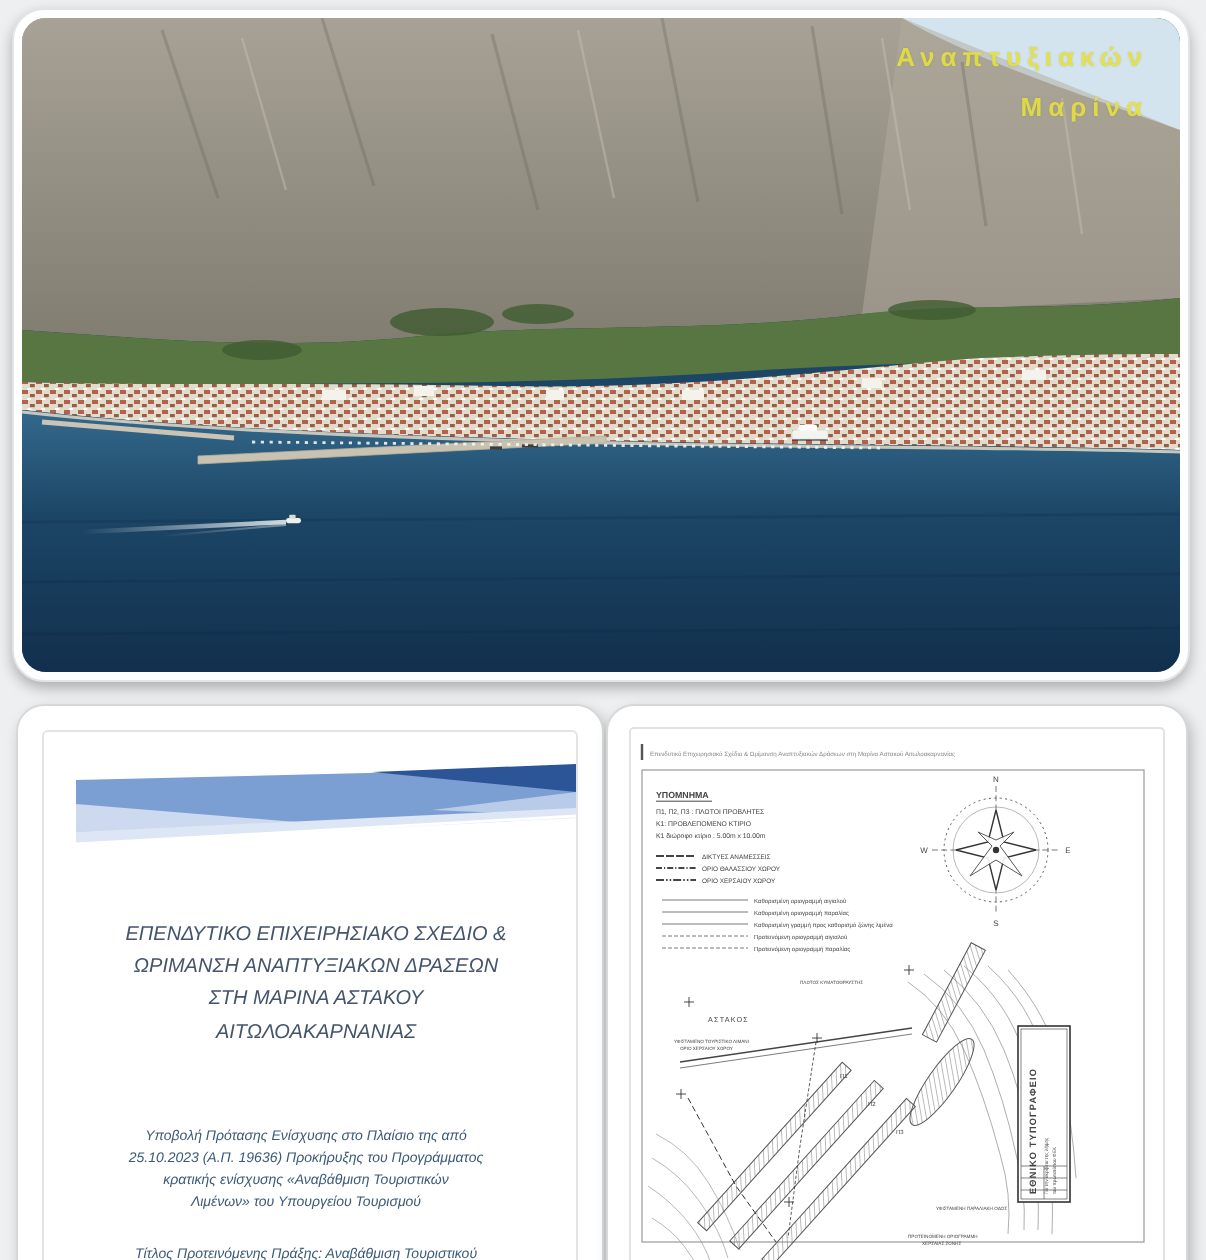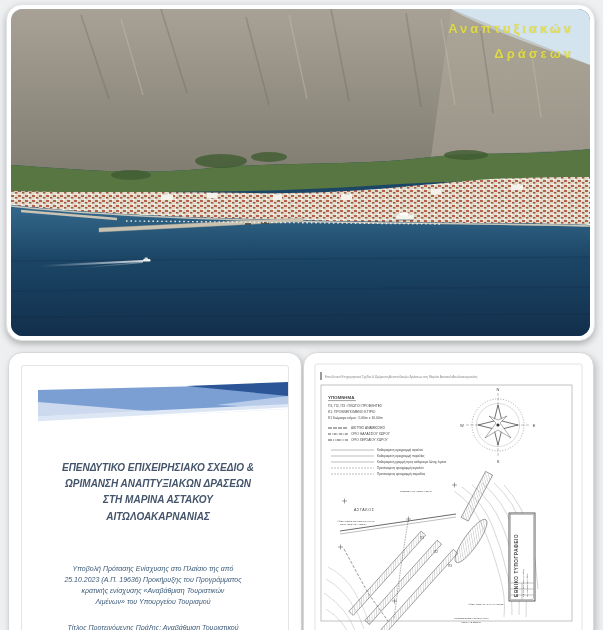--- a/index.html
+++ b/index.html
@@ -22,21 +22,21 @@
     border:1px solid #d7d8d9;border-radius:14px;
     box-shadow:2px 3px 7px rgba(0,0,0,.22);}
   .page-card .page-inner{position:absolute;left:12px;right:12px;top:12px;bottom:-8px;
     border:1px solid #e4e4e4;border-radius:3px;background:#fff;overflow:hidden;}
   .page-left{left:8px;width:292px;}
   .page-right{left:303px;width:289px;}
 
   
   .banner{position:absolute;left:16px;top:16px;width:250px;height:40px;}
   .cover-title{position:absolute;top:94px;right:16px;width:228px;text-align:center;
-    font-size:10px;font-style:italic;font-weight:bold;color:#44546a;
+    font-size:10px;font-style:italic;font-weight:normal;color:#44546a;
     line-height:1.62;white-space:pre-line;}
   .cover-par{position:absolute;right:16px;width:238px;text-align:center;
     font-size:7px;font-style:italic;color:#3c5a78;line-height:1.55;white-space:pre-line;}
   .cover-par.p1{top:198px;}
   .cover-par.p2{top:257px;}
 
   
   .plan-svg{display:block;width:289px;height:292px;}
 </style>
 </head>
@@ -135,21 +135,21 @@
         </g>
 
         <g transform="translate(132,250)">
           <path d="M-102,7 L0,2" stroke="url(#wakegrad)" stroke-width="2.2" fill="none"></path>
           <path d="M-62,9 L0,3.4" stroke="url(#wakegrad)" stroke-width="1.1" fill="none" opacity="0.5"></path>
           <rect x="0" y="0" width="7.5" height="2.6" rx="1.2" fill="#eef0ea"></rect>
           <rect x="1.6" y="-1.6" width="3.2" height="2" rx="0.5" fill="#d8ddd2"></rect>
         </g>
       </svg>
       <div class="watermark"><span>Αναπτυξιακών</span>
-<span>Δράσεων</span></div>
+<span>Μαρίνα</span></div>
     </div>
   </div>
 
   <div class="page-card page-left">
     <div class="page-inner">
       <svg class="banner" viewBox="0 0 250 40" preserveAspectRatio="none">
         <polygon points="0,8 250,2 250,26 0,34" fill="#7b9fd3"></polygon>
         <polygon points="148,4 250,0 250,14" fill="#2c5598"></polygon>
         <polygon points="178,23 250,14 250,26" fill="#b8cbe8"></polygon>
         <polygon points="0,20 122,30 0,34" fill="#cdd9ee"></polygon>

